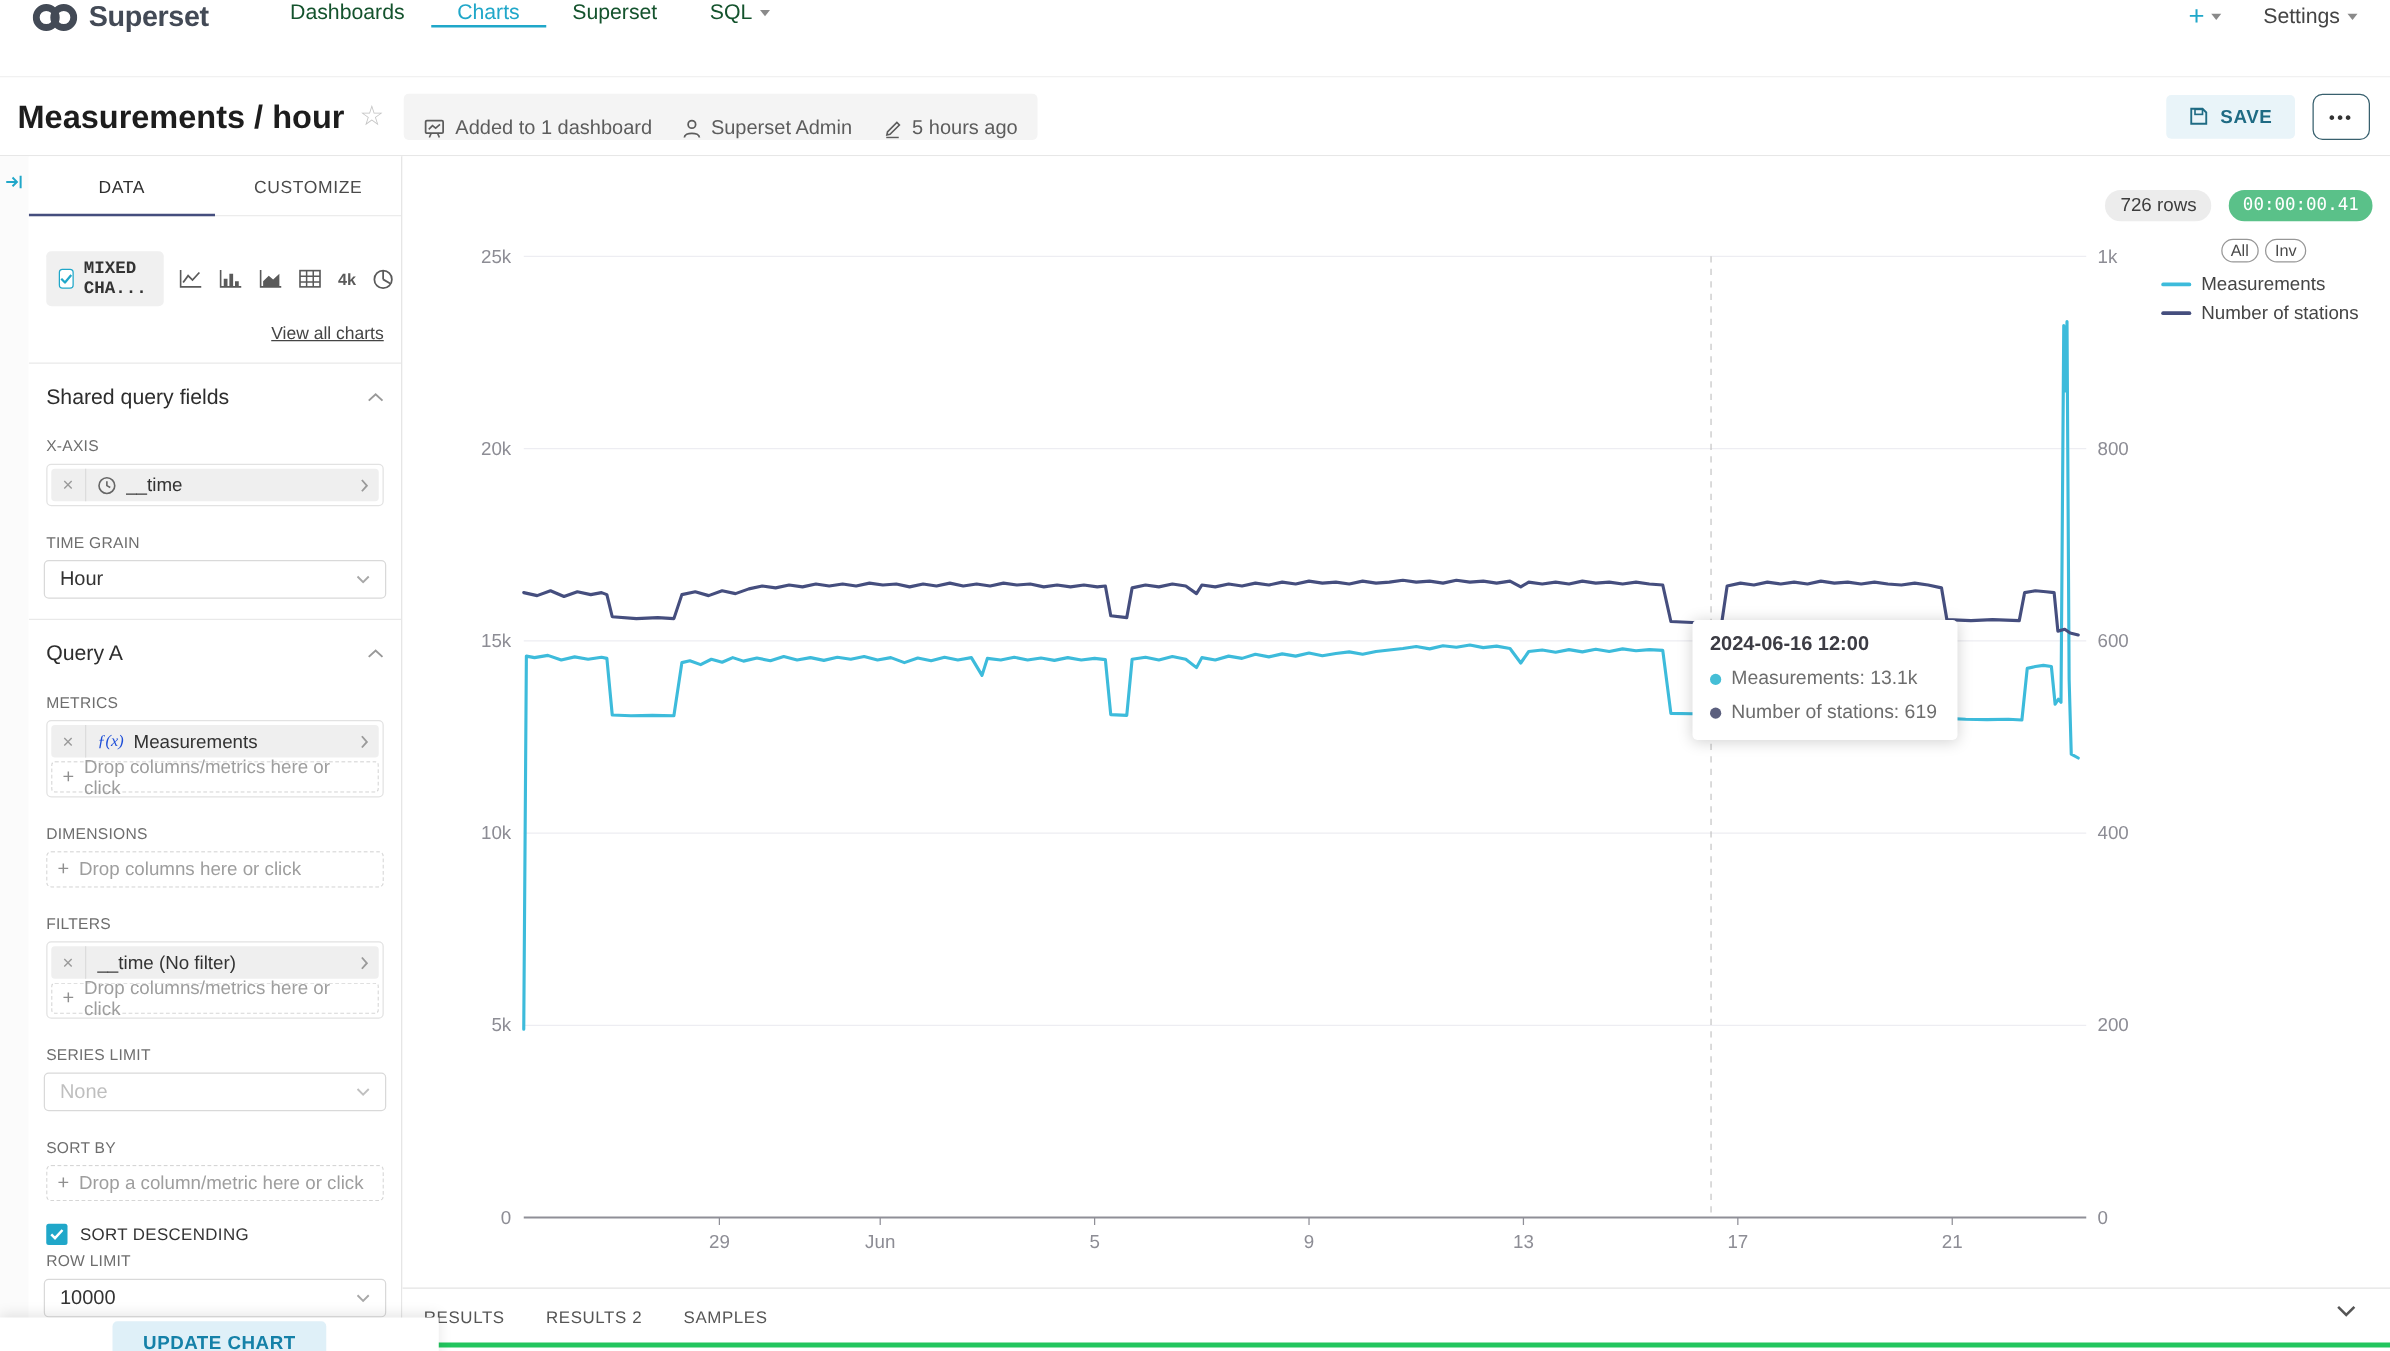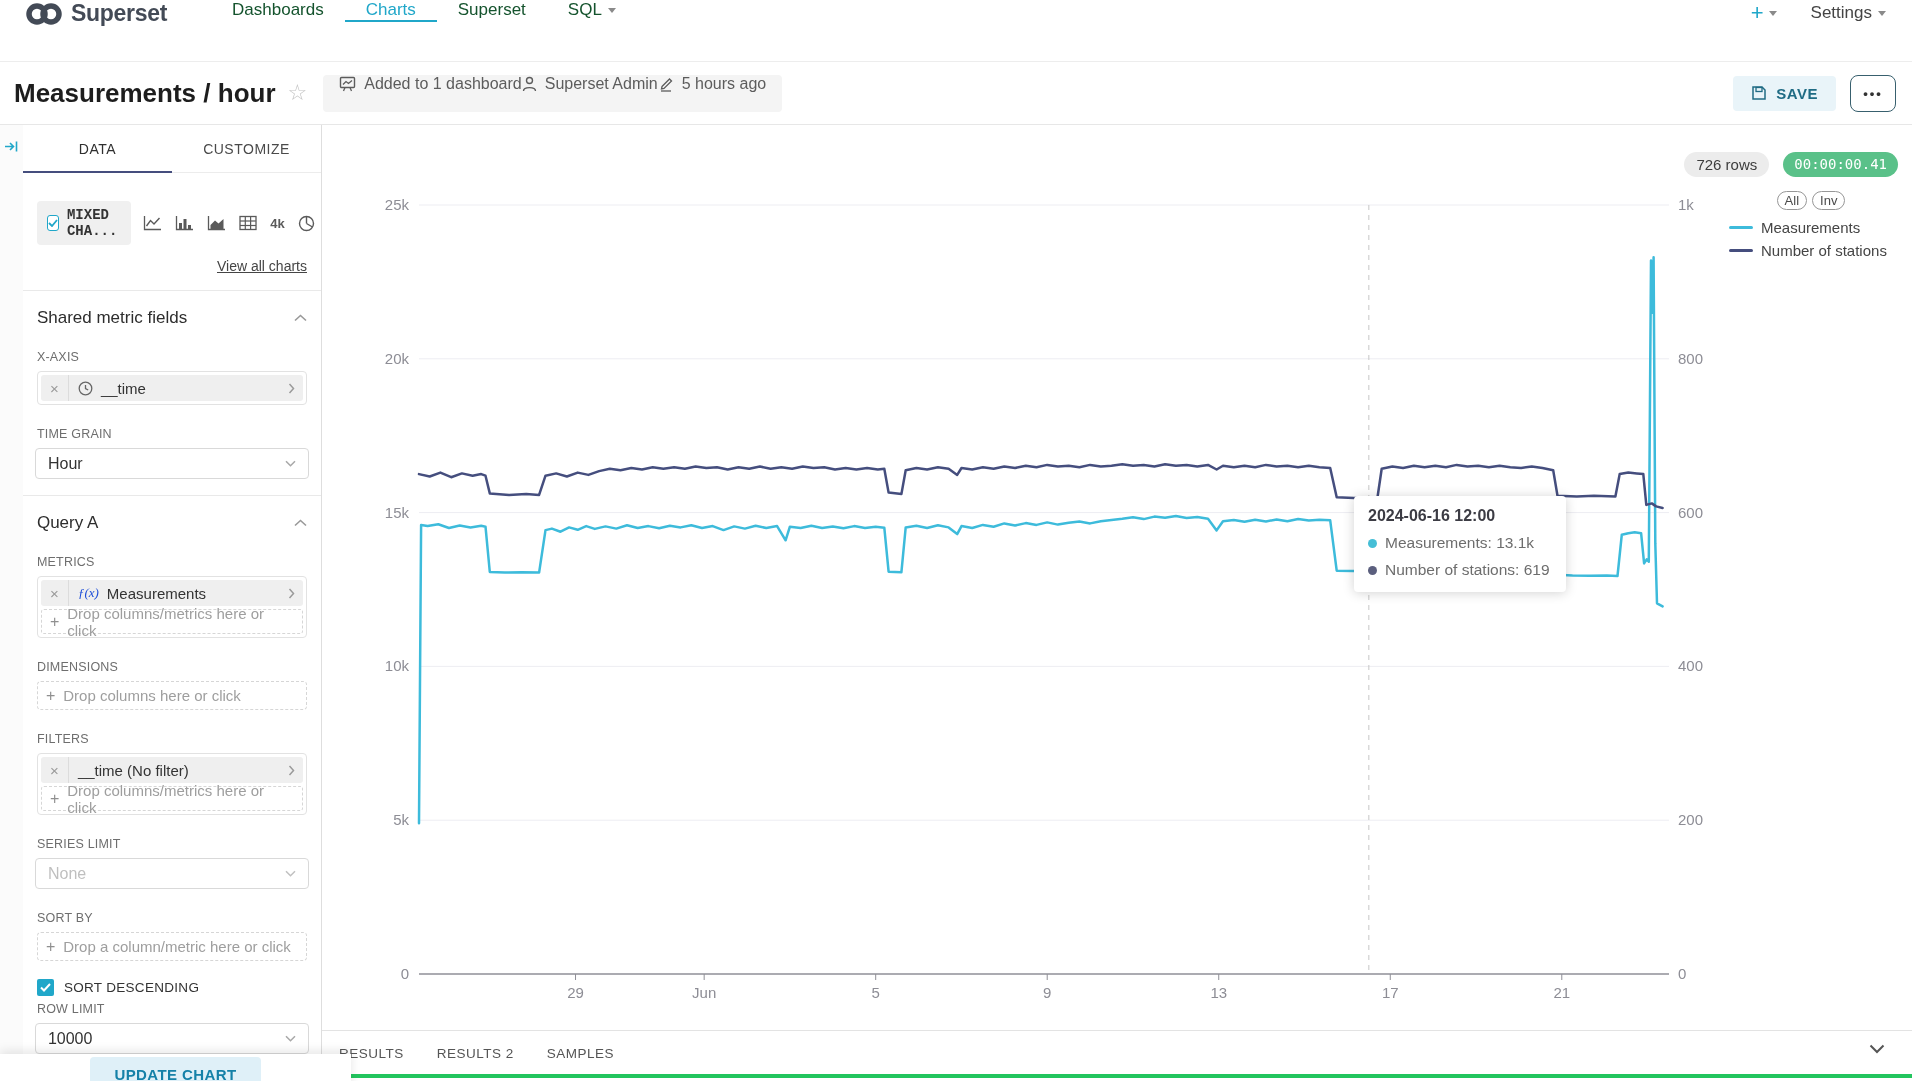--- a/index.html
+++ b/index.html
@@ -15,21 +15,21 @@
   .nav-item.active { color:#20A7C9; border-bottom-color:#20A7C9; }
   .nav-right { margin-left:auto; display:flex; align-items:center; gap:34px; padding-right:26px; }
   .nav-plus { display:flex; align-items:center; gap:5px; font-size:22px; color:#20A7C9; cursor:pointer; }
   .nav-settings { display:flex; align-items:center; gap:6px; font-size:17px; color:#444; cursor:pointer; }
   .caret { width:0;height:0;border-left:4px solid transparent;border-right:4px solid transparent;border-top:5px solid #8a8a8a; }
 
   
   .header { height:63px; display:flex; align-items:center; padding:0 16px 0 14px; border-bottom:1px solid #e7e7e7; background:#fff; }
   .page-title { font-size:26px; font-weight:bold; color:#1d1d1d; }
   .fave-star { font-size:22px; color:#c4c4c4; margin-left:12px; cursor:pointer; }
-  .meta-box { margin-left:16px; background:#f4f4f4; border-radius:4px; height:37px; display:flex; align-items:flex-start; padding:0 16px; }
+  .meta-box { margin-left:16px; background:#f4f4f4; border-radius:4px; height:37px; display:flex; align-items:flex-end; gap:24px; padding:0 16px; }
   .meta-item { display:flex; align-items:center; gap:8px; font-size:16px; color:#5c5c5c; }
   .header-right { margin-left:auto; display:flex; align-items:center; gap:14px; }
   .save-btn { display:flex; align-items:center; gap:9px; background:#e9f4f9; color:#1f6b84; border:none; border-radius:4px; padding:9px 18px; font-size:15px; font-weight:bold; letter-spacing:.5px; cursor:pointer; font-family:inherit; }
   .more-btn { width:46px; height:37px; border:1px solid #38606e; border-radius:8px; background:#fff; color:#333; font-size:13px; letter-spacing:2px; font-weight:bold; cursor:pointer; }
 
   
   .main { display:flex; height:969px; position:relative; }
   .left { position:relative; width:322px; flex-shrink:0; display:flex; }
   .gutter { width:25px; background:#fbfbfb; padding-top:14px; text-align:center; }
   .panel { width:326px; background:#fff; border-right:1px solid #dedede; position:relative; overflow:hidden; }
@@ -231,21 +231,21 @@
             <circle cx="8.5" cy="8.5" r="7" fill="none" stroke="#5a5a5a" stroke-width="1.4"></circle>
             <line x1="8.5" y1="8.5" x2="8.5" y2="1.5" stroke="#5a5a5a" stroke-width="1.4"></line>
             <line x1="8.5" y1="8.5" x2="14.5" y2="12" stroke="#5a5a5a" stroke-width="1.4"></line>
           </svg>
         </div>
       </div>
       <a class="view-all">View all charts</a>
 
       <div class="pdivider"></div>
       <div class="sechead">
-        <span>Shared metric fields</span>
+        <span>Shared query fields</span>
         <svg width="13" height="8" viewBox="0 0 13 8">
             <polyline points="1,6.5 6.5,1.5 12,6.5" fill="none" stroke="#999" stroke-width="1.6"></polyline>
           </svg>
       </div>
 
       <div class="flabel">X-AXIS</div>
       <div class="pillbox">
         <div class="pill">
           <span class="pill-x">×</span>
           <span class="pill-body">

